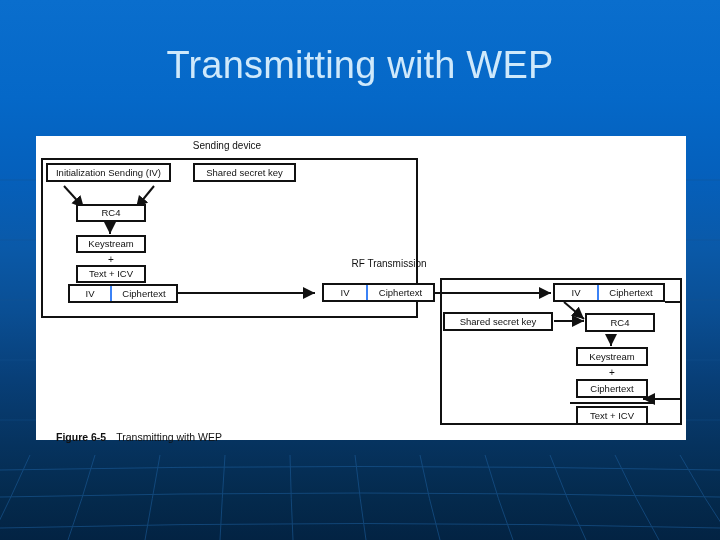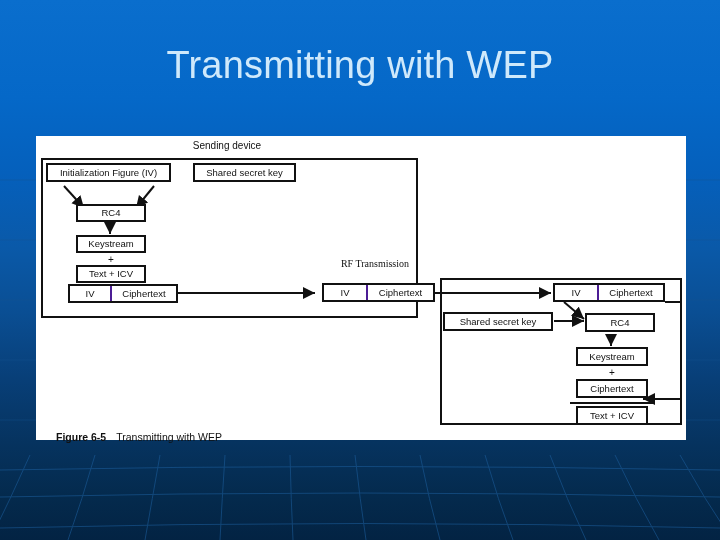--- a/index.html
+++ b/index.html
@@ -98,21 +98,21 @@
     border: 2px solid #111;
     background: #fff;
     display: flex;
     font-size: 9.5px;
     color: #111;
   }
   .splitbox .cell {
     display: flex; align-items: center; justify-content: center;
     white-space: nowrap;
   }
-  .splitbox .cell.first { border-right: 2px solid #4c1d95; }
+  .splitbox .cell.first { border-right: 2px solid #3b82f6; }
   .plus {
     position: absolute;
     font-size: 10px; color: #111;
     text-align: center;
   }
   .rule {
     position: absolute;
     background: #111;
     height: 2px;
   }
@@ -189,40 +189,40 @@
         <path d="M 575 198 L 575 210" marker-end="url(#arrow)"></path>
 
         <path d="M 629 166 L 645 166 L 645 263 L 607 263" marker-end="url(#arrow)"></path>
       </g>
     </svg>
 
     <div class="dlabel" style="left:0px; top:4px; width:382px;">Sending device</div>
 
     <div class="container-box" style="left:5px; top:22px; width:377px; height:160px;"></div>
 
-    <div class="dbox" style="left:10px; top:27px; width:125px; height:19px;">Initialization Figure (IV)</div>
+    <div class="dbox" style="left:10px; top:27px; width:125px; height:19px;">Initialization Sending (IV)</div>
 
     <div class="dbox" style="left:157px; top:27px; width:103px; height:19px;">Shared secret key</div>
 
     <div class="dbox" style="left:40px; top:68px; width:70px; height:18px;">RC4</div>
 
     <div class="dbox" style="left:40px; top:99px; width:70px; height:18px;">Keystream</div>
 
     <div class="plus" style="left:40px; top:118px; width:70px;">+</div>
 
     <div class="dbox" style="left:40px; top:129px; width:70px; height:18px;">Text + ICV</div>
 
     <div class="rule" style="left:34px; top:150px; width:82px;"></div>
 
     <div class="splitbox" style="left:32px; top:148px; width:110px; height:19px;">
       <span class="cell first" style="width:42px;">IV</span>
       <span class="cell" style="width:64px;">Ciphertext</span>
     </div>
 
-    <div class="dlabel" style="left:279px; top:122px; width:120px;font-family:Liberation Serif, serif;">RF Transmission</div>
+    <div class="dlabel" style="left:293px; top:122px; width:120px;">RF Transmission</div>
 
     <div class="splitbox" style="left:286px; top:147px; width:113px; height:19px;">
       <span class="cell first" style="width:44px;">IV</span>
       <span class="cell" style="width:65px;">Ciphertext</span>
     </div>
 
 
     <div class="container-box" style="left:404px; top:142px; width:242px; height:147px;"></div>
 
     <div class="splitbox" style="left:517px; top:147px; width:112px; height:19px;">

